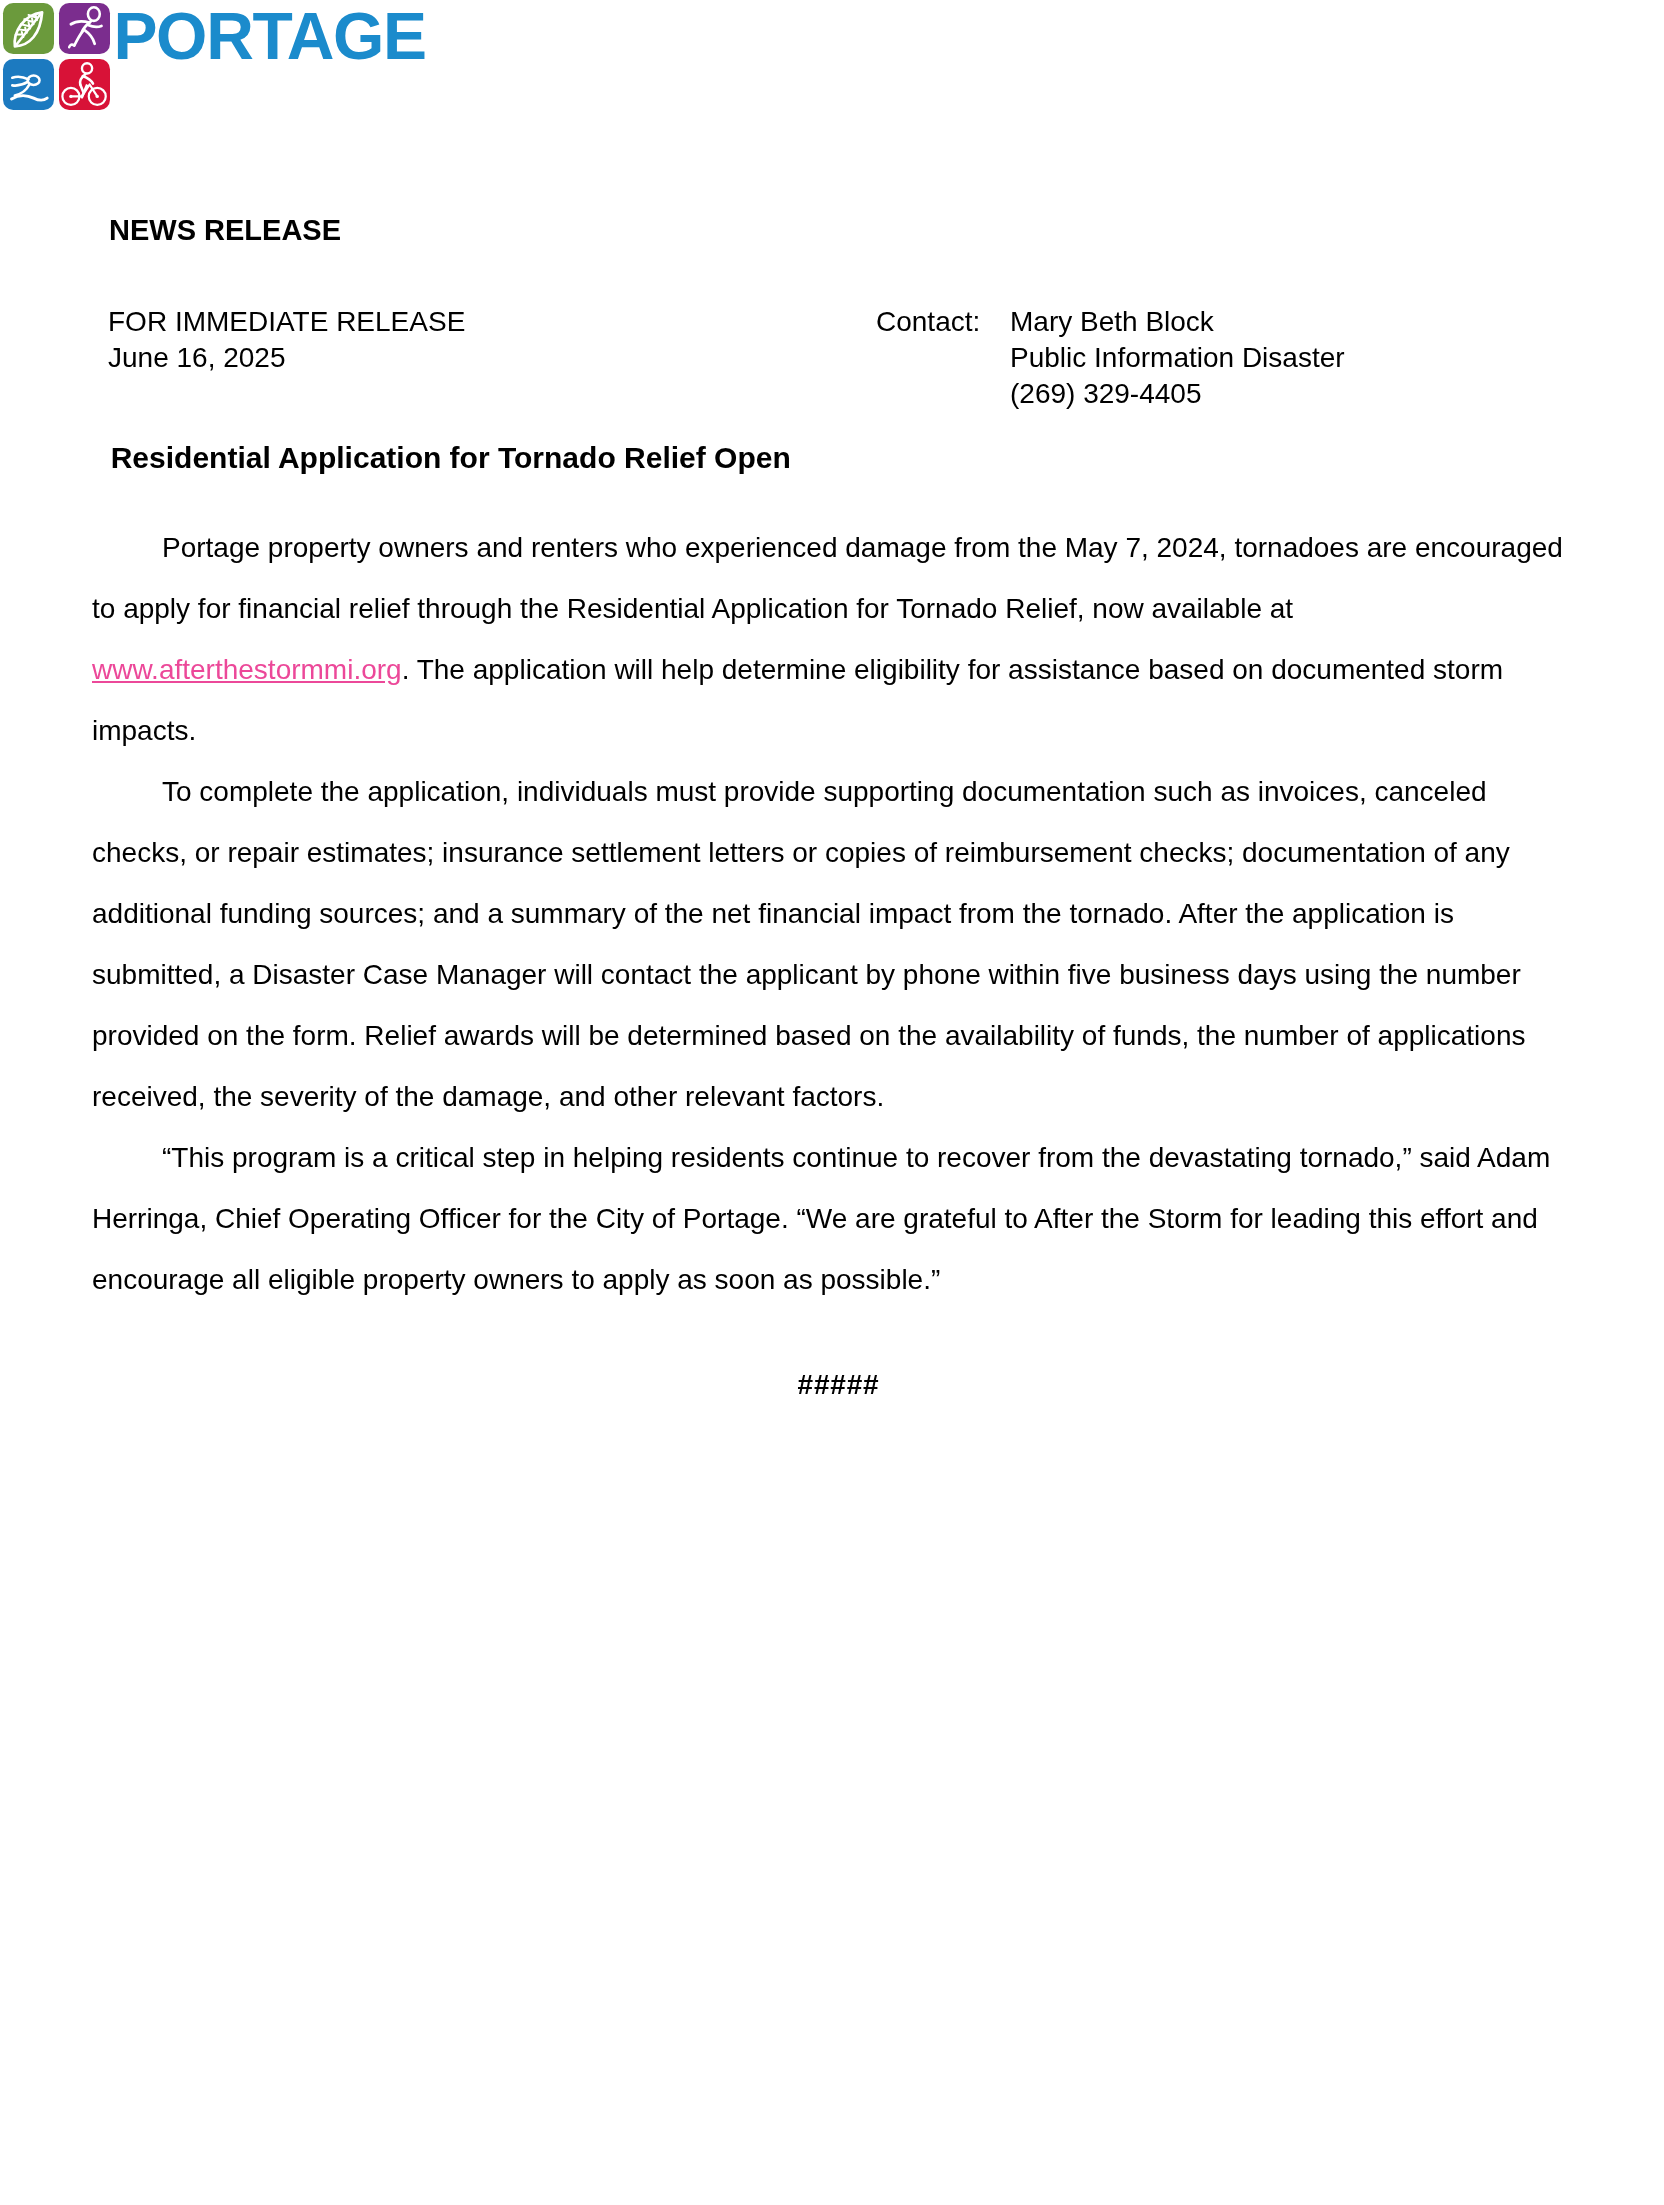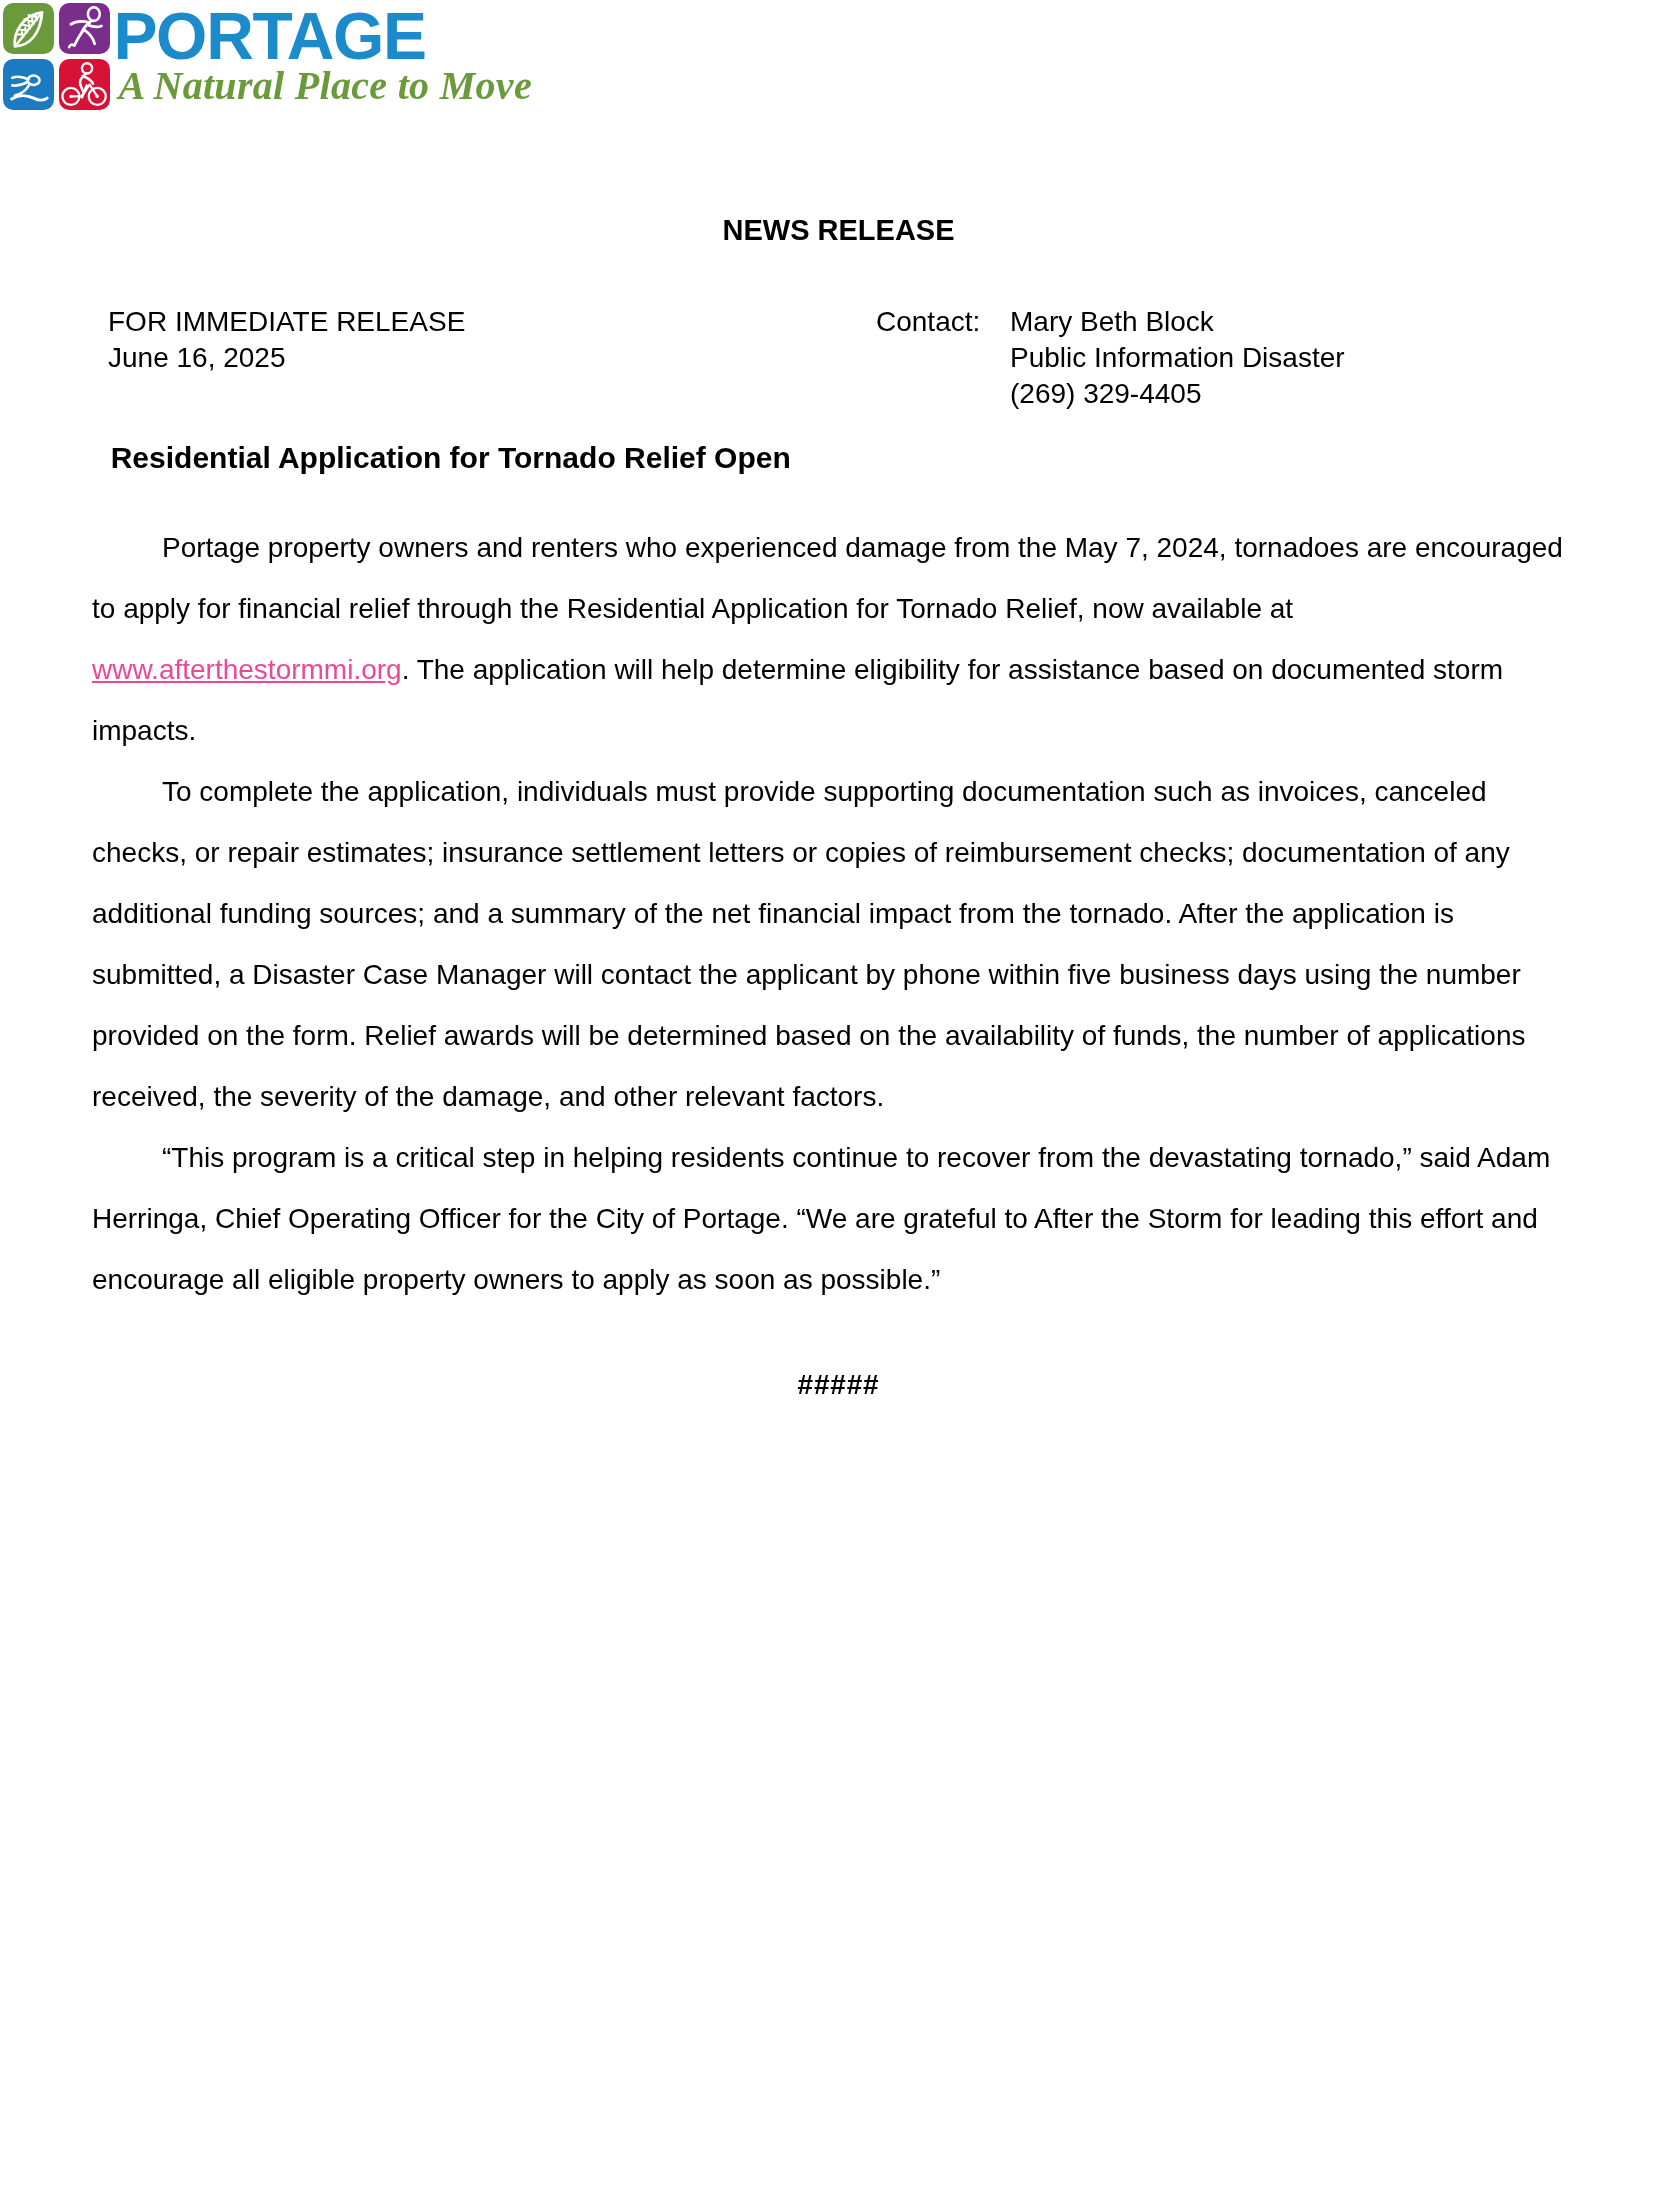--- a/index.html
+++ b/index.html
@@ -77,21 +77,21 @@
 
   
   .doc {
     position: absolute;
     left: 92px;
     top: 212px;
     width: 1476px;
   }
 
   .news-release-heading {
-    text-align: center;
+    text-align: left;
     font-size: 29px;
     font-weight: bold;
     line-height: 36px;
     margin: 0;
     padding-left: 17px;
   }
 
   .meta-row {
     position: relative;
     margin-top: 56px;
@@ -204,21 +204,20 @@
           <path d="M31 18 C27 21 24 25 25 30" fill="none" stroke="#ffffff" stroke-width="3" stroke-linecap="round"></path>
           <path d="M28 20 C33 22 38 25 40 29" fill="none" stroke="#ffffff" stroke-width="3" stroke-linecap="round"></path>
           <path d="M25 30 L29 40 L27 45" fill="none" stroke="#ffffff" stroke-width="3" stroke-linecap="round" stroke-linejoin="round"></path>
         </svg>
       </div>
 
     </div>
 
     <div class="wordmark" style="color:#1B8BCC;">PORTAGE</div>
 
-    <div class="tagline" style="color:#6B9A3C;">A Natural Place to Move</div>
   </div>
 
   <div class="doc">
 
     <div class="news-release-heading">NEWS RELEASE</div>
 
     <div class="meta-row">
 
       <div class="meta-left">
         <div>FOR IMMEDIATE RELEASE</div>

